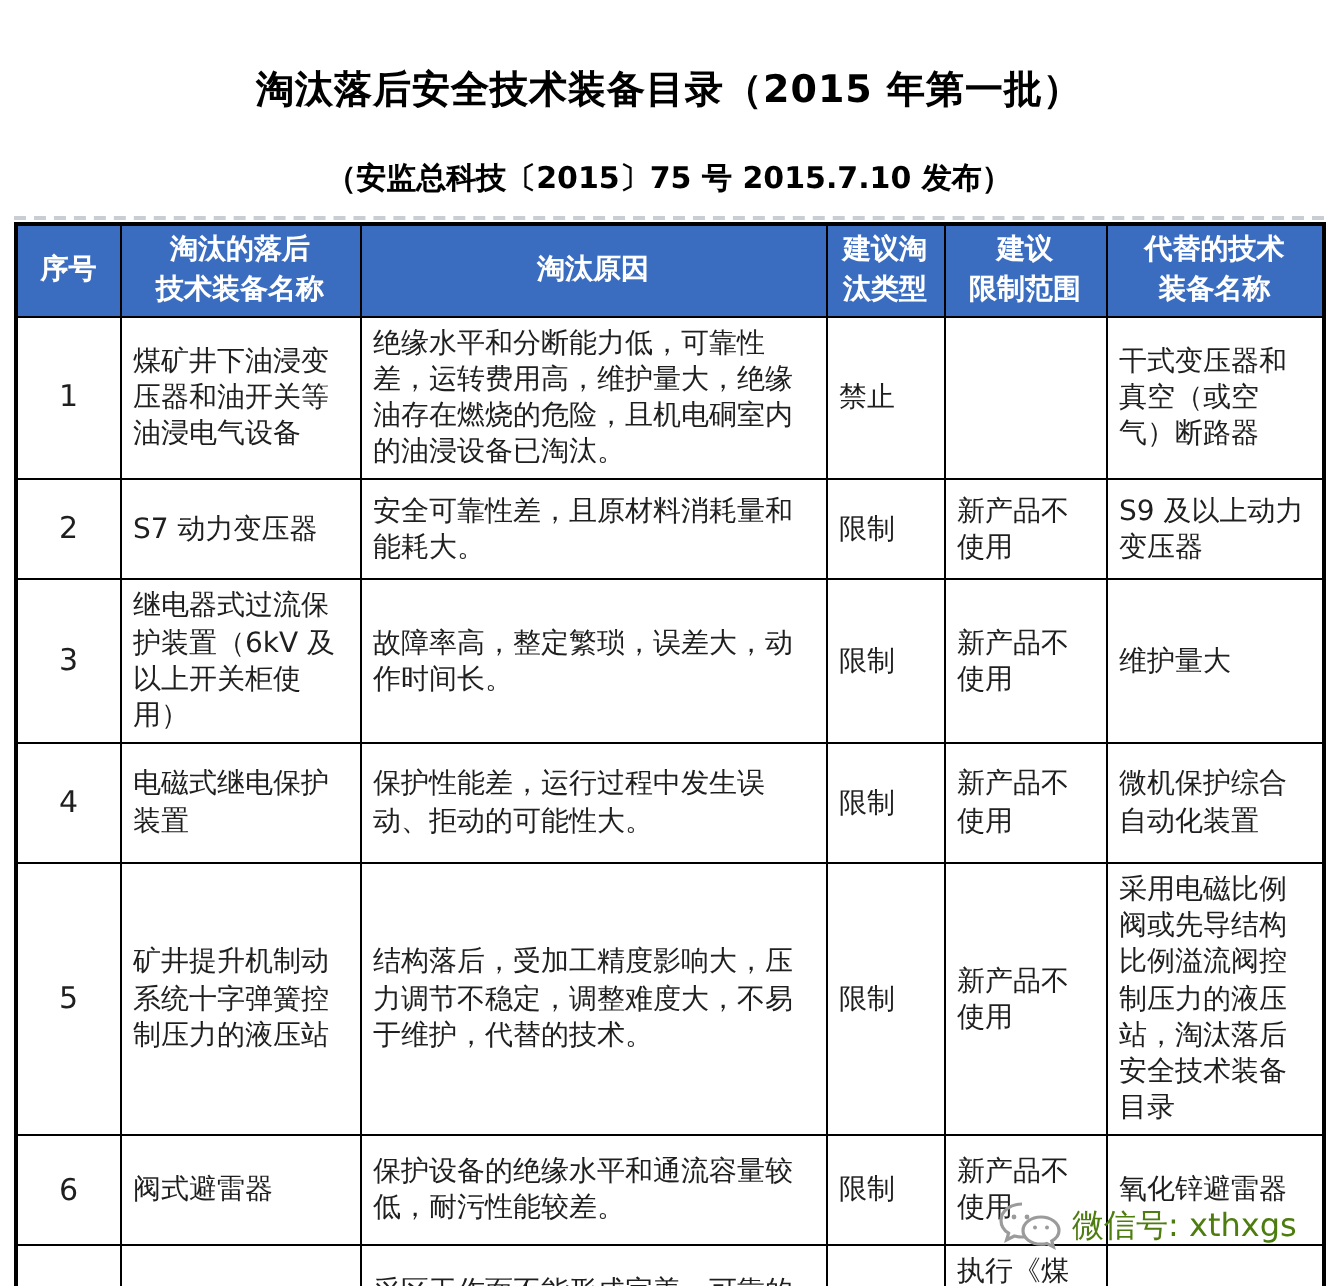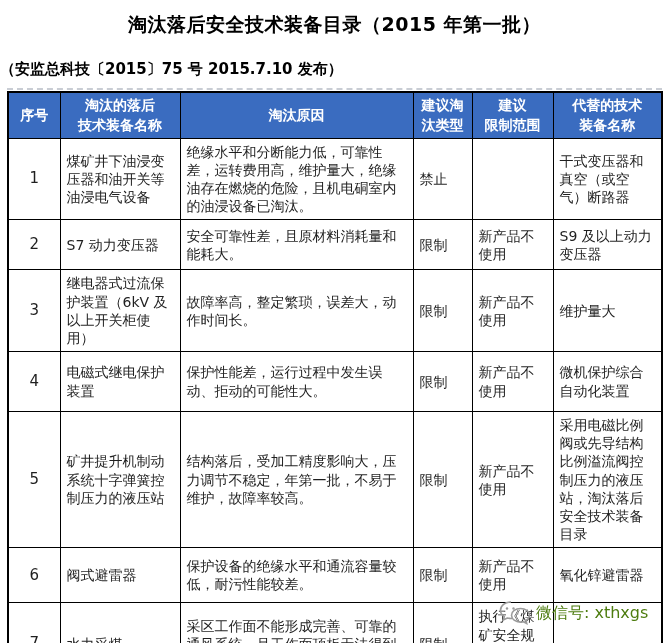--- a/index.html
+++ b/index.html
@@ -4,32 +4,32 @@
 <style>
   * { margin: 0; padding: 0; box-sizing: border-box; }
   html, body { background: #ffffff; }
   body {
     width: 669px; height: 643px;
     font-family: "DejaVu Sans", "Liberation Sans", sans-serif;
     color: #1f1f1f;
     position: relative;
     overflow: hidden;
   }
-  .page { position: relative; width: 669px; height: 643px; padding-top: 12px; }
+  .page { position: relative; width: 669px; height: 643px; padding-top: 32px; }
 
   .doc-title {
     text-align: center;
     font-size: 19px;
     font-weight: bold;
     color: #000;
     letter-spacing: 0.5px;
     margin-bottom: 22px;
   }
   .doc-subtitle {
-    text-align: left;
+    text-align: center;
     font-size: 15px;
     font-weight: bold;
     color: #000;
     margin-bottom: 9px;
   }
 
   .table-wrap {
     margin: 0 7px;
     border-top: 2px dashed #c9cdd4;  
     padding-top: 1px;
@@ -157,21 +157,21 @@
           <td class="cell-no">4</td>
           <td class="cell-name">电磁式继电保护装置</td>
           <td class="cell-reason">保护性能差，运行过程中发生误动、拒动的可能性大。</td>
           <td class="cell-type">限制</td>
           <td class="cell-scope">新产品不使用</td>
           <td class="cell-repl">微机保护综合自动化装置</td>
         </tr>
         <tr class="r5">
           <td class="cell-no">5</td>
           <td class="cell-name">矿井提升机制动系统十字弹簧控制压力的液压站</td>
-          <td class="cell-reason">结构落后，受加工精度影响大，压力调节不稳定，年第一批，不易于维护，故障率较高。</td>
+          <td class="cell-reason">结构落后，受加工精度影响大，压力调节不稳定，调整难度大，不易于维护，代替的技术。</td>
           <td class="cell-type">限制</td>
           <td class="cell-scope">新产品不使用</td>
           <td class="cell-repl">采用电磁比例阀或先导结构比例溢流阀控制压力的液压站，淘汰落后安全技术装备目录</td>
         </tr>
         <tr class="r6">
           <td class="cell-no">6</td>
           <td class="cell-name">阀式避雷器</td>
           <td class="cell-reason">保护设备的绝缘水平和通流容量较低，耐污性能较差。</td>
           <td class="cell-type">限制</td>
           <td class="cell-scope">新产品不使用</td>

